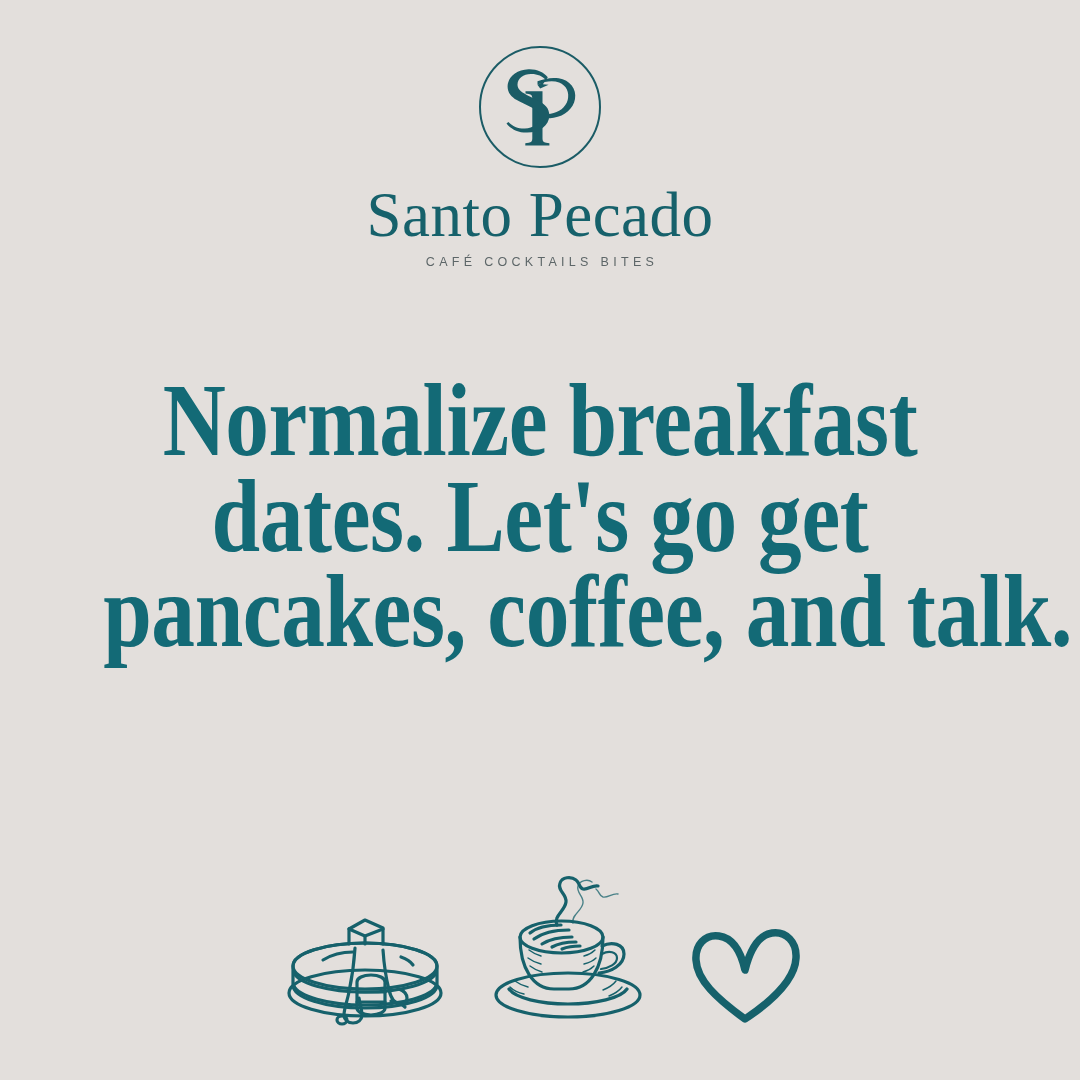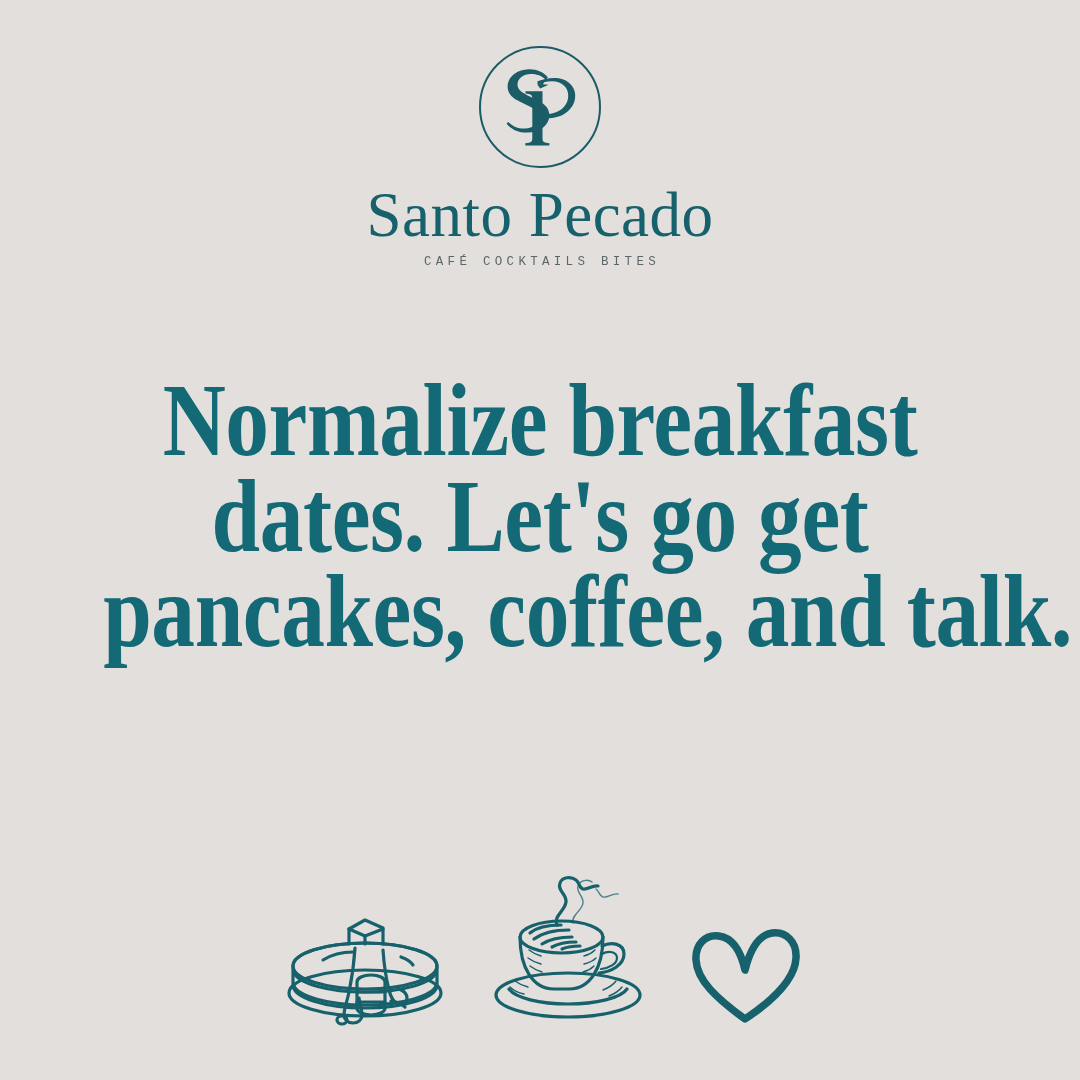--- a/index.html
+++ b/index.html
@@ -41,21 +41,21 @@
     font-family: "Liberation Serif", "DejaVu Serif", serif;
     font-size: 63px;
     line-height: 1;
     letter-spacing: 0.5px;
     color: #16616b;
     white-space: nowrap;
   }
 
   .brand-tagline {
     margin-top: 9px;
-    font-family: Liberation Mono, monospace;
+    font-family: Liberation Sans, sans-serif;
     font-size: 12.5px;
     line-height: 1;
     letter-spacing: 4.3px;
     color: #5d6668;
     white-space: nowrap;
     padding-left: 4px;
   }
 
   
   .headline {

